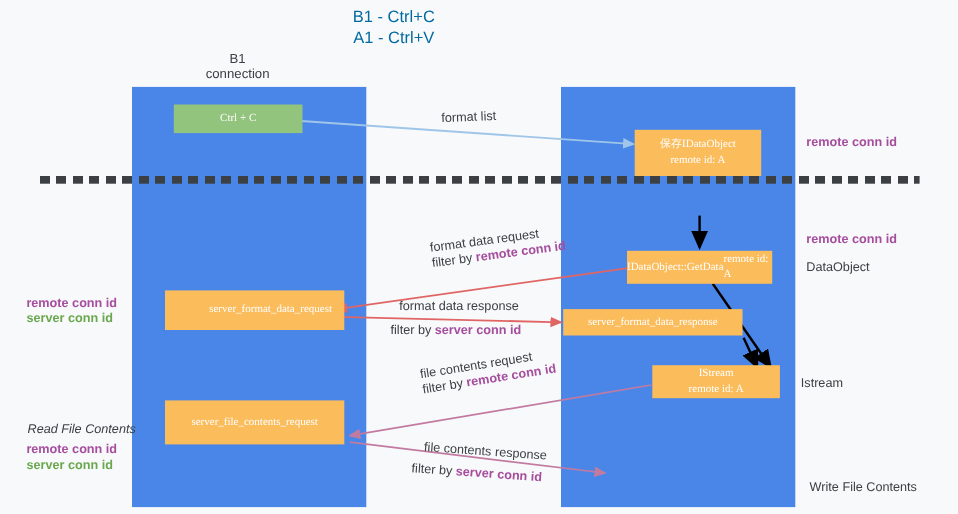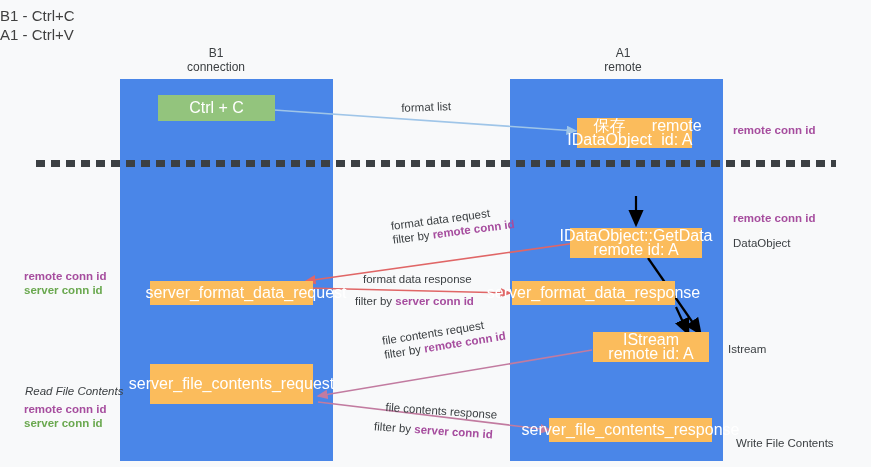--- a/index.html
+++ b/index.html
@@ -7,38 +7,38 @@
     width:871px;height:467px;
     background:#f8f9fa;
     font-family:"Liberation Sans","DejaVu Sans",sans-serif;
     position:relative;overflow:hidden;
   }
   #stage{position:absolute;left:0;top:0;width:871px;height:467px;}
   .abs{position:absolute;}
 
   
   #title{
-    left:0;top:6px;width:716px;
-    font-size:15px;color:#404040;line-height:19px;white-space:pre-line;
+    left:0;top:6px;width:716px;text-align:center;
+    font-size:15px;color:#0369a1;line-height:19px;white-space:pre-line;
   }
 
   
   .col-head{
     text-align:center;font-size:12px;color:#3c4043;line-height:14px;
   }
   .col-head .big{font-size:12px;}
 
   
   .lane{background:#4a86e8;}
 
   
   .node{
     box-sizing:border-box;
     display:flex;align-items:center;justify-content:center;
-    text-align:center;color:#ffffff;font-size:16px;line-height:14px;
+    text-align:left;color:#ffffff;font-size:10px;line-height:14px;font-family:Liberation Serif, serif;
   }
   .node.green{background:#93c47d;}
   .node.orange{background:#fbbc5c;}
 
   
   .ann{font-size:11.5px;line-height:14px;}
   .ann.purple{color:#a64d9e;font-weight:bold;}
   .ann.green{color:#6aa84f;font-weight:bold;}
   .ann.dark{color:#3c4043;}
 
@@ -55,24 +55,20 @@
 <body>
 
 <div id="stage">
 
   <div class="abs" id="title">B1 - Ctrl+C
 A1 - Ctrl+V</div>
 
   <div class="abs col-head" style="left:160px;top:46px;width:112px;">
     <div class="big">B1</div>
     <div>connection</div>
-  </div>
-  <div class="abs col-head" style="left:567px;top:46px;width:112px;">
-    <div class="big">A1</div>
-    <div>remote</div>
   </div>
 
   <div class="abs lane" style="left:120px;top:79px;width:213px;height:382px;"></div>
   <div class="abs lane" style="left:510px;top:79px;width:213px;height:382px;"></div>
 
   <svg id="wires">
     <defs>
       <marker id="ah-blue" markerWidth="7" markerHeight="7" refX="6" refY="3" orient="auto">
         <path d="M0,0 L7,3 L0,6 z" fill="#9fc5e8"></path>
       </marker>
@@ -104,51 +100,48 @@
     <path d="M318,402 L550,430" stroke="#c27ba0" stroke-width="1.6" fill="none" marker-end="url(#ah-pink)"></path>
   </svg>
 
   <div class="abs" style="left:36px;top:160px;width:800px;height:7px;
               background:repeating-linear-gradient(to right,#3c4043 0 9px,transparent 9px 15px);"></div>
 
   <div class="abs node green" style="left:158px;top:95px;width:117px;height:26px;">
     <span>Ctrl + C</span>
   </div>
 
-  <div class="abs node orange" style="left:150px;top:281px;width:163px;height:24px;padding-left:29px;">
+  <div class="abs node orange" style="left:150px;top:264px;width:163px;height:36px;padding-left:29px;">
     <span>server_format_data_request</span>
   </div>
 
   <div class="abs node orange" style="left:150px;top:364px;width:163px;height:40px;">
     <span>server_file_contents_request</span>
   </div>
 
-  <div class="abs node orange" style="left:577px;top:118px;width:115px;height:30px;">
+  <div class="abs node orange" style="left:577px;top:118px;width:115px;height:42px;flex-direction:column;">
     <span>保存IDataObject</span>
     <span>remote id: A</span>
   </div>
 
 
-  <div class="abs node orange" style="left:570px;top:228px;width:132px;height:30px;flex-direction:column;">
+  <div class="abs node orange" style="left:570px;top:228px;width:132px;height:30px;flex-direction:row;">
     <span>IDataObject::GetData</span>
     <span>remote id: A</span>
   </div>
 
   <div class="abs node orange" style="left:512px;top:281px;width:163px;height:24px;">
     <span>server_format_data_response</span>
   </div>
 
   <div class="abs node orange" style="left:593px;top:332px;width:116px;height:30px;flex-direction:column;">
     <span>IStream</span>
     <span>remote id: A</span>
   </div>
 
-  <div class="abs node orange" style="left:549px;top:418px;width:163px;height:24px;">
-    <span>server_file_contents_response</span>
-  </div>
 
   <div class="abs edge-label" style="left:401px;top:101px;transform:rotate(-2.2deg);transform-origin:left top;">
     <span>format list</span>
   </div>
 
   <div class="abs edge-label" style="left:390px;top:219px;transform:rotate(-7.5deg);transform-origin:left top;">
     <div>format data request</div>
     <div>
       <span>filter by </span><span class="k">remote conn id</span>
     </div>

